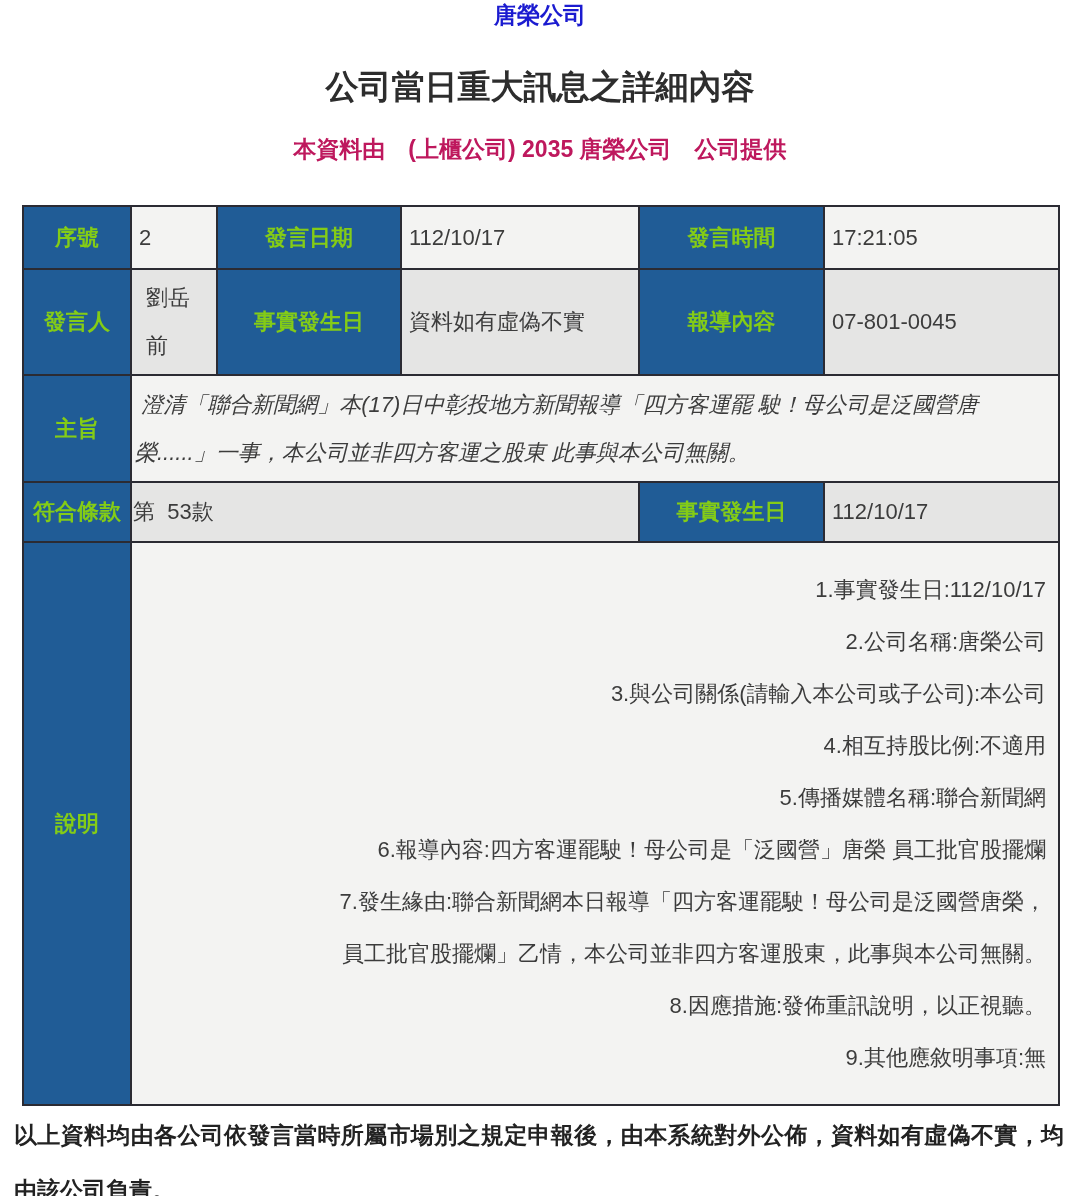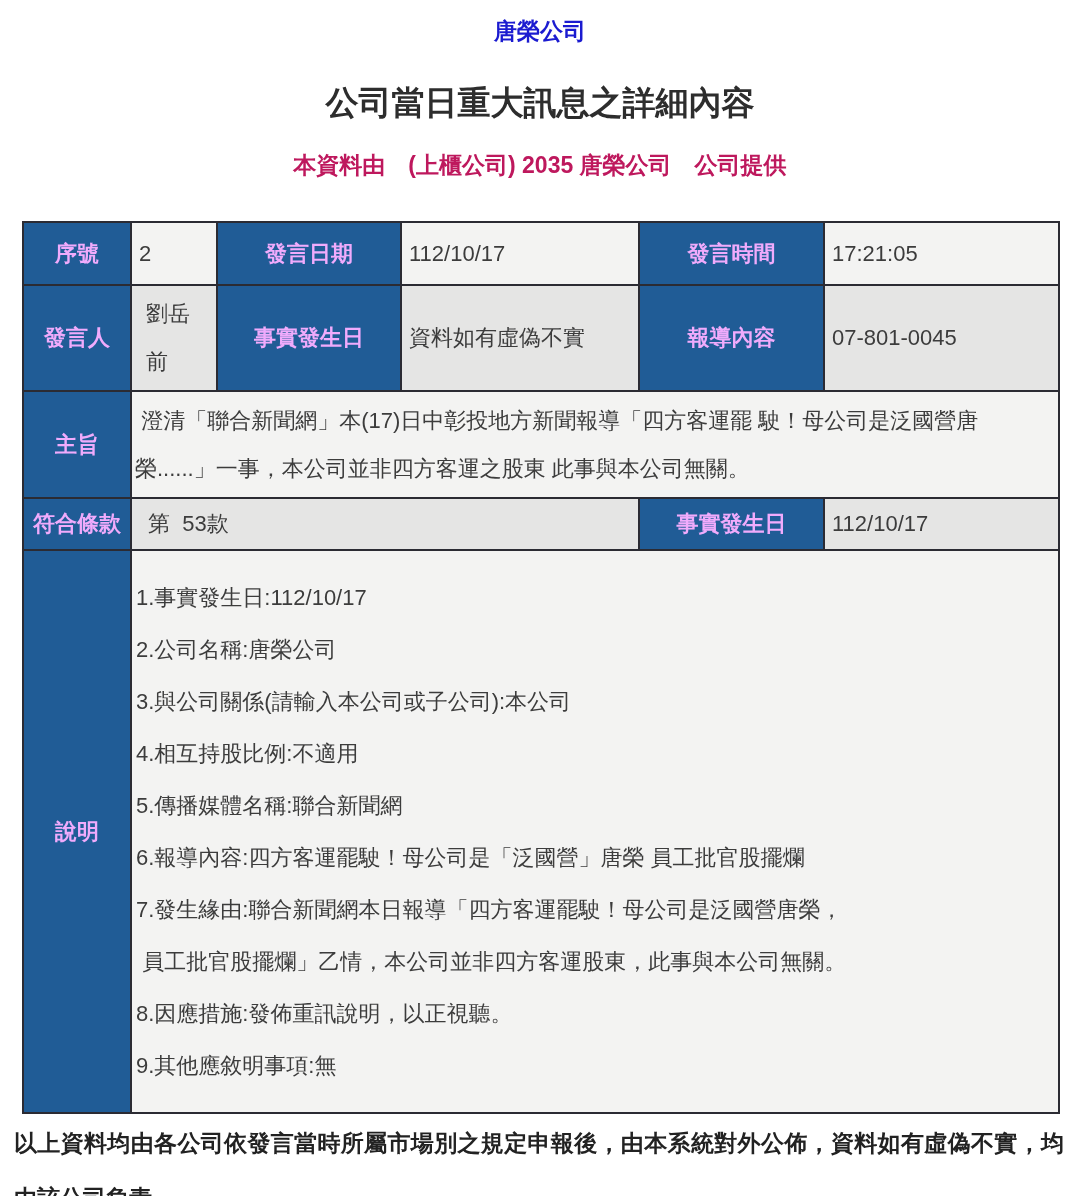--- a/index.html
+++ b/index.html
@@ -4,21 +4,20 @@
 <style>
   * { box-sizing: border-box; }
   html, body {
     margin: 0; padding: 0;
     width: 1080px;
     background: #ffffff;
     font-family: "Liberation Sans", "DejaVu Sans", sans-serif;
     color: #3c3c3c;
   }
   .company-name {
-    margin-top: 16px;
     text-align: center;
     font-size: 23px;
     font-weight: bold;
     color: #1b1bd0;
   }
   .page-title {
     margin-top: 34px;
     text-align: center;
     font-size: 33px;
     font-weight: bold;
@@ -38,46 +37,46 @@
     width: 1036px;
     margin: 40px 0 0 22px;
   }
   table.detail-table td {
     border: 2px solid #2b2b33;
     font-size: 22px;
     overflow: hidden;
   }
   td.hdr {
     background: #205c96;
-    color: #f0abfc;
+    color: #84cc16;
     font-weight: bold;
     text-align: center;
     vertical-align: middle;
     font-size: 23px;
     padding: 0 1px;
   }
   td.val {
     color: #3c3c3c;
     text-align: left;
     vertical-align: middle;
     padding: 4px 8px 4px 7px;
     white-space: pre-wrap;
     word-break: break-all;
   }
   tr.light td.val { background: #f3f3f2; }
   tr.dark  td.val { background: #e5e5e4; }
   tr.r1 { height: 63px; }
   tr.r2 { height: 105px; }
   tr.r3 { height: 107px; }
-  tr.r4 { height: 52px; }
+  tr.r4 { height: 60px; }
   tr.r5 { height: 563px; }
   td.val-speaker { padding: 4px 18px 4px 14px; line-height: 48px; }
-  td.val-subject { padding: 2px 12px 2px 3px; line-height: 48px; }
-  td.val-clause  { padding: 2px 8px 2px 16px; }
-  td.val-desc    { padding: 2px 12px 2px 4px; }
+  td.val-subject { padding: 2px 12px 2px 3px; line-height: 48px; font-style: italic; }
+  td.val-clause  { padding: 2px 8px 2px 1px; }
+  td.val-desc    { padding: 2px 12px 2px 4px; text-align: right; }
   td.val-desc .desc-line { line-height: 52px; white-space: pre-wrap; word-break: break-all; }
   .footer-note {
     margin: 2px 16px 0 14px;
     font-size: 23px;
     font-weight: bold;
     color: #222222;
     line-height: 55px;
     text-align: justify;
   }
 </style>

